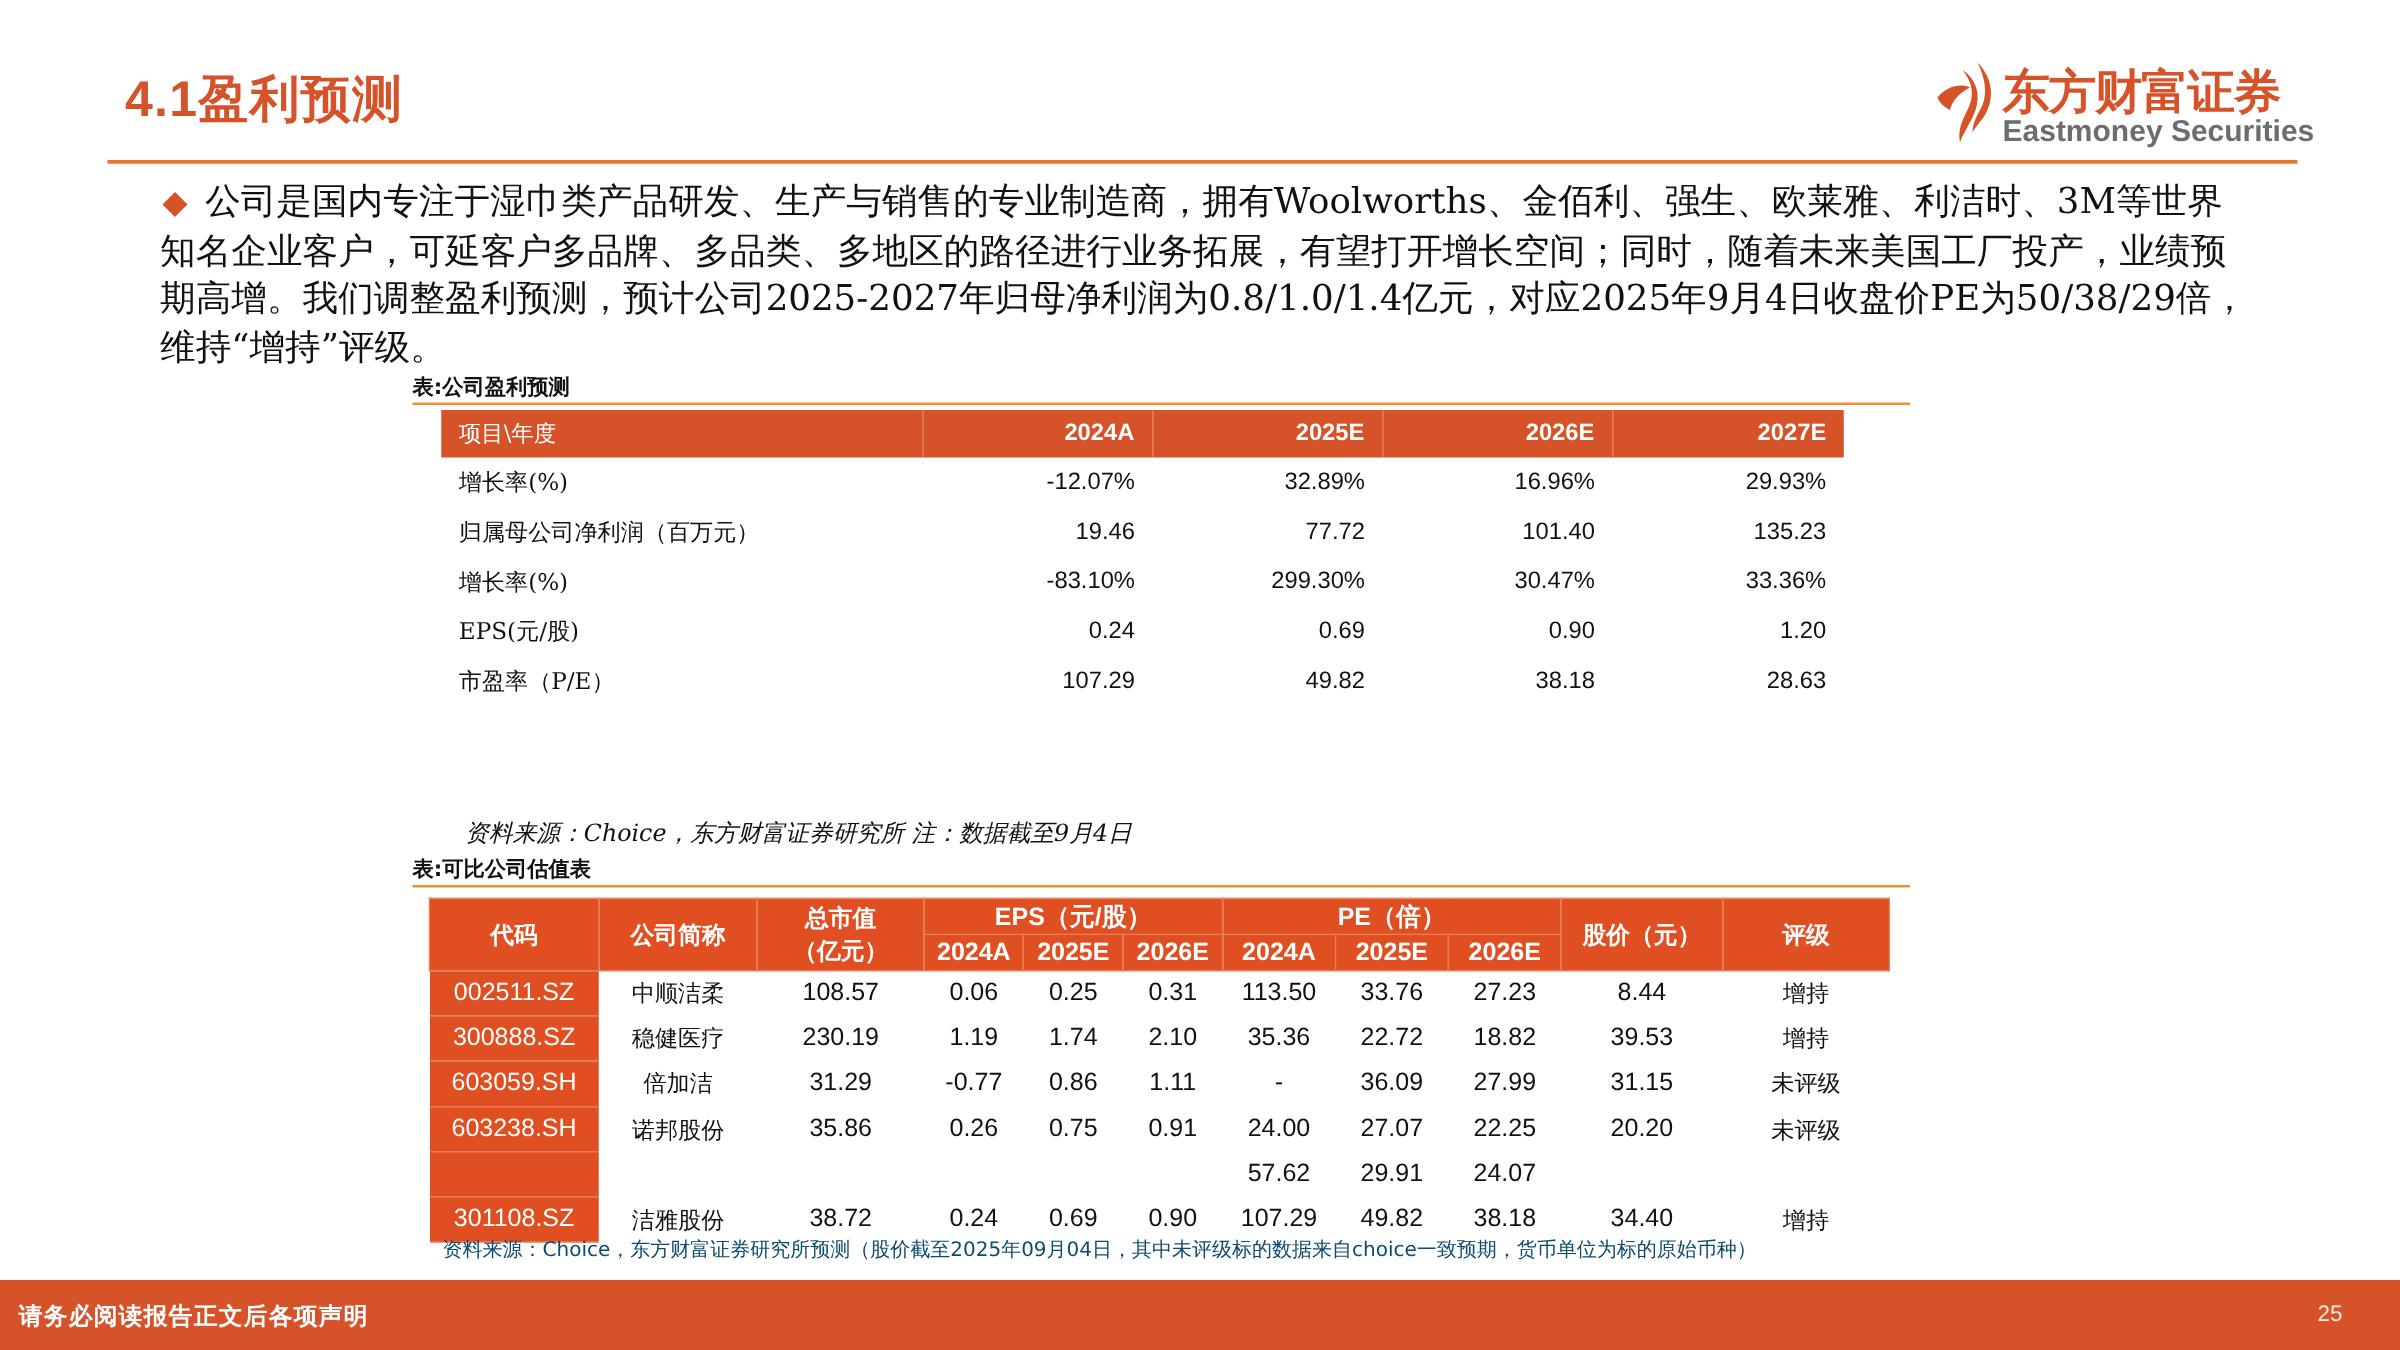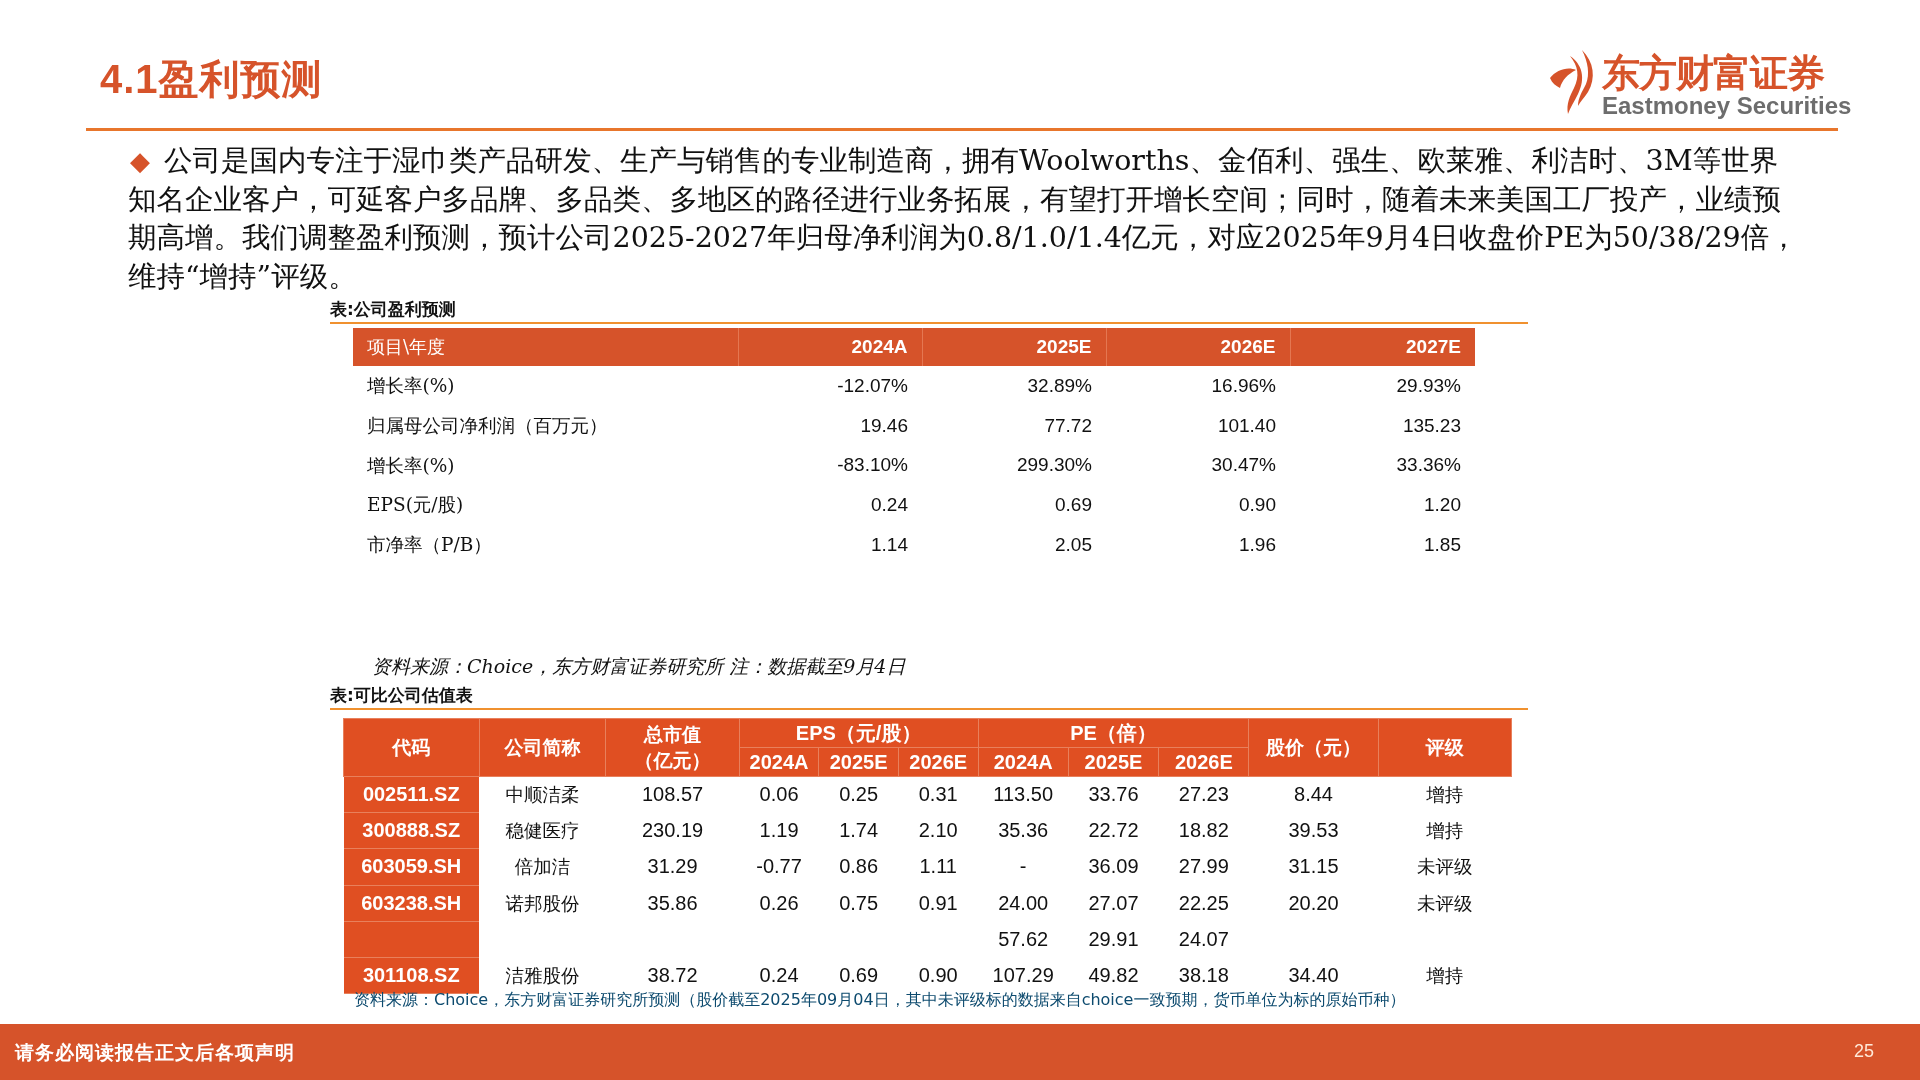--- a/index.html
+++ b/index.html
@@ -38,21 +38,21 @@
     position:absolute; left:372px; top:654px; font-size:19px; font-style:italic;
     font-family:"DejaVu Serif", serif; color:#111;
   }
 
   .t2 { left:343px; top:718px; width:1169px; }
   .t2 th { background:#e04f22; color:#fff; font-weight:bold; border:1px solid #e8805c; text-align:center; padding:0; }
   .t2 th.cn { font-family:"DejaVu Serif", serif; font-size:19px; }
   .t2 th.yr { font-size:20px; height:28px; }
   .t2 th.grp { font-size:20px; height:28px; }
   .t2 td { font-size:20px; height:35.2px; text-align:center; padding:0; color:#111; }
-  .t2 td.code { background:#e04f22; color:#fff; font-weight:bold; border-bottom:1px solid #e8805c; font-size:20px; }
+  .t2 td.code { background:#e04f22; color:#fff; font-weight:normal; border-bottom:1px solid #e8805c; font-size:20px; }
   .t2 td.cn { font-family:"DejaVu Serif", serif; font-size:18.5px; }
 
   .src2 { position:absolute; left:354px; top:990px; font-size:16px; color:#0c4a6e; font-family:"DejaVu Sans", sans-serif; white-space:nowrap; }
 
   .footer { position:absolute; left:0; top:1024px; width:1920px; height:56px; background:#d6532a; }
   .footer-note { position:absolute; left:15px; top:16px; color:#fff; font-size:19px; font-weight:bold; font-family:Liberation Mono, monospace; letter-spacing:1px; }
   .page-num { position:absolute; right:46px; top:17px; color:#ffe9d8; font-size:18px; font-family:"Liberation Sans", sans-serif; }
 </style>
 </head>
 <body>
@@ -118,25 +118,25 @@
       <td>33.36%</td>
     </tr>
     <tr>
       <td class="lbl">EPS(元/股)</td>
       <td>0.24</td>
       <td>0.69</td>
       <td>0.90</td>
       <td>1.20</td>
     </tr>
     <tr>
-      <td class="lbl">市净率（P/B）</td>
-      <td>1.14</td>
-      <td>2.05</td>
-      <td>1.96</td>
-      <td>1.85</td>
+      <td class="lbl">市盈率（P/E）</td>
+      <td>107.29</td>
+      <td>49.82</td>
+      <td>38.18</td>
+      <td>28.63</td>
     </tr>
   </tbody>
 </table>
 
 <div class="src1">资料来源：Choice，东方财富证券研究所 注：数据截至9月4日</div>
 
 <div class="caption" style="left:330px; top:684px;">表:可比公司估值表</div>
 <div class="cap-rule" style="left:330px; top:708px; width:1198px;"></div>
 
 <table class="t2">

